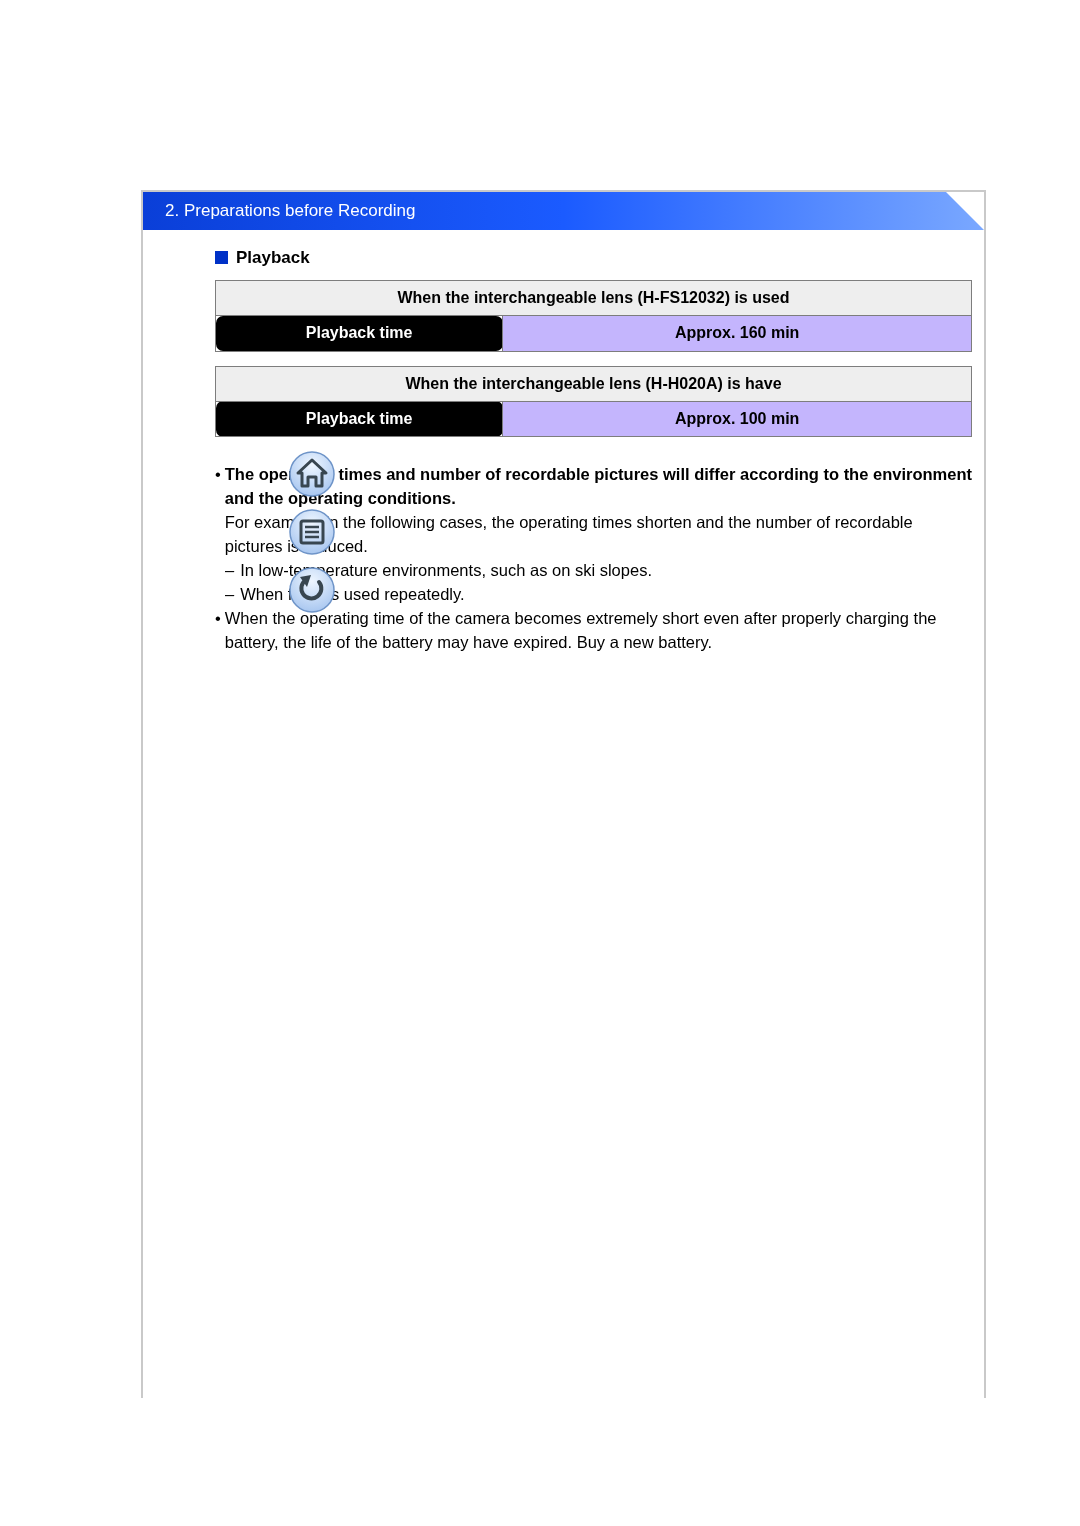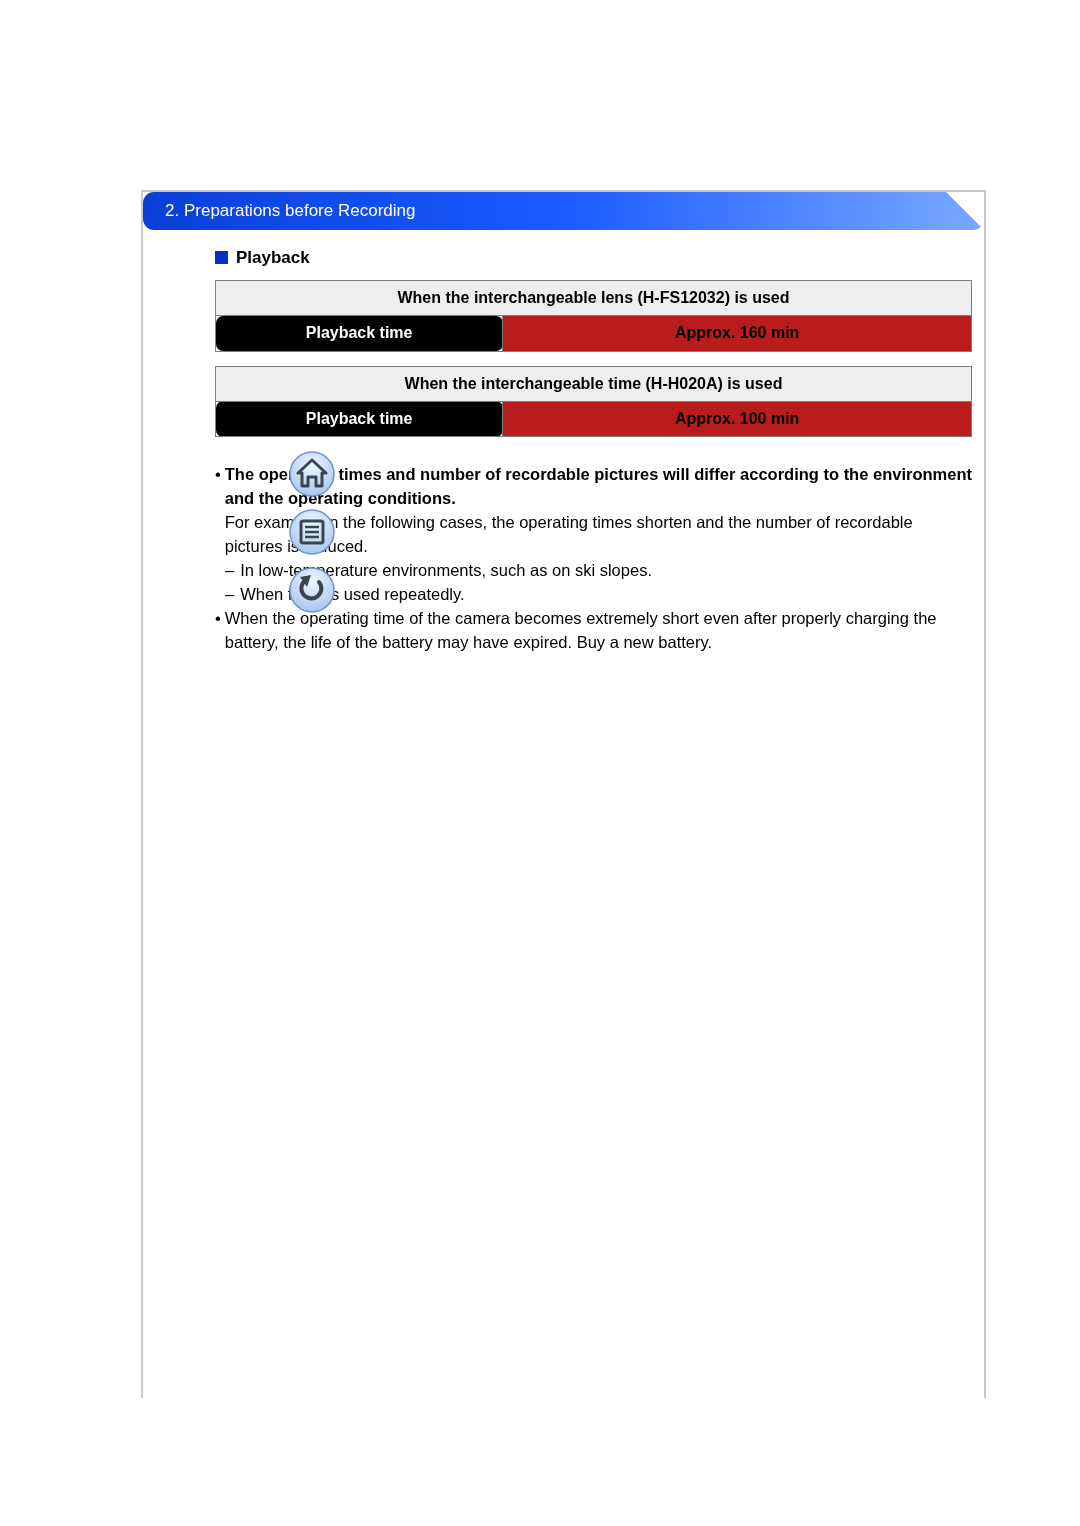--- a/index.html
+++ b/index.html
@@ -42,21 +42,20 @@
   }
   .section-header {
     position: relative;
     background: linear-gradient(to right, #0a3fd8 0%, #1b5bff 50%, #7aa8ff 100%);
     color: #fff;
     font-size: 17px;
     height: 38px;
     line-height: 38px;
     padding-left: 22px;
     margin: 0 0 10px 0;
-    border-radius: 11px;
   }
   .section-header::after {
     content: "";
     position: absolute;
     right: 0;
     top: 0;
     width: 0; height: 0;
     border-left: 38px solid transparent;
     border-top: 38px solid #fff;
   }
@@ -92,21 +91,21 @@
   table.spec th {
     background: #eee;
   }
   table.spec .label {
     background: #000;
     color: #fff;
     width: 38%;
     border-radius: 7px;
   }
   table.spec .value {
-    background: #b91c1c;
+    background: #c4b5fd;
   }
   .note-block { margin-top: 26px; font-size: 16.5px; line-height: 1.45; }
   .note-block p, .note-block div { margin: 0; }
   .bullet { display: flex; }
   .bullet .dot { flex: 0 0 auto; margin-right: 4px; }
   .dash { display: flex; padding-left: 10px; }
   .dash .d { flex: 0 0 auto; margin-right: 6px; }
   .pnum {
     position: absolute;
     left: 0; right: 0;
@@ -165,21 +164,21 @@
       <tr>
         <td class="label">Playback time</td>
         <td class="value">Approx. 160 min</td>
       </tr>
     </tbody>
       </table>
 
     <table class="spec">
       <tbody>
           <tr>
-            <th colspan="2">When the interchangeable time (H-H020A) is used</th>
+            <th colspan="2">When the interchangeable lens (H-H020A) is have</th>
           </tr>
       <tr>
         <td class="label">Playback time</td>
         <td class="value">Approx. 100 min</td>
       </tr>
     </tbody>
       </table>
 
     <div class="note-block">
       <div class="bullet">

